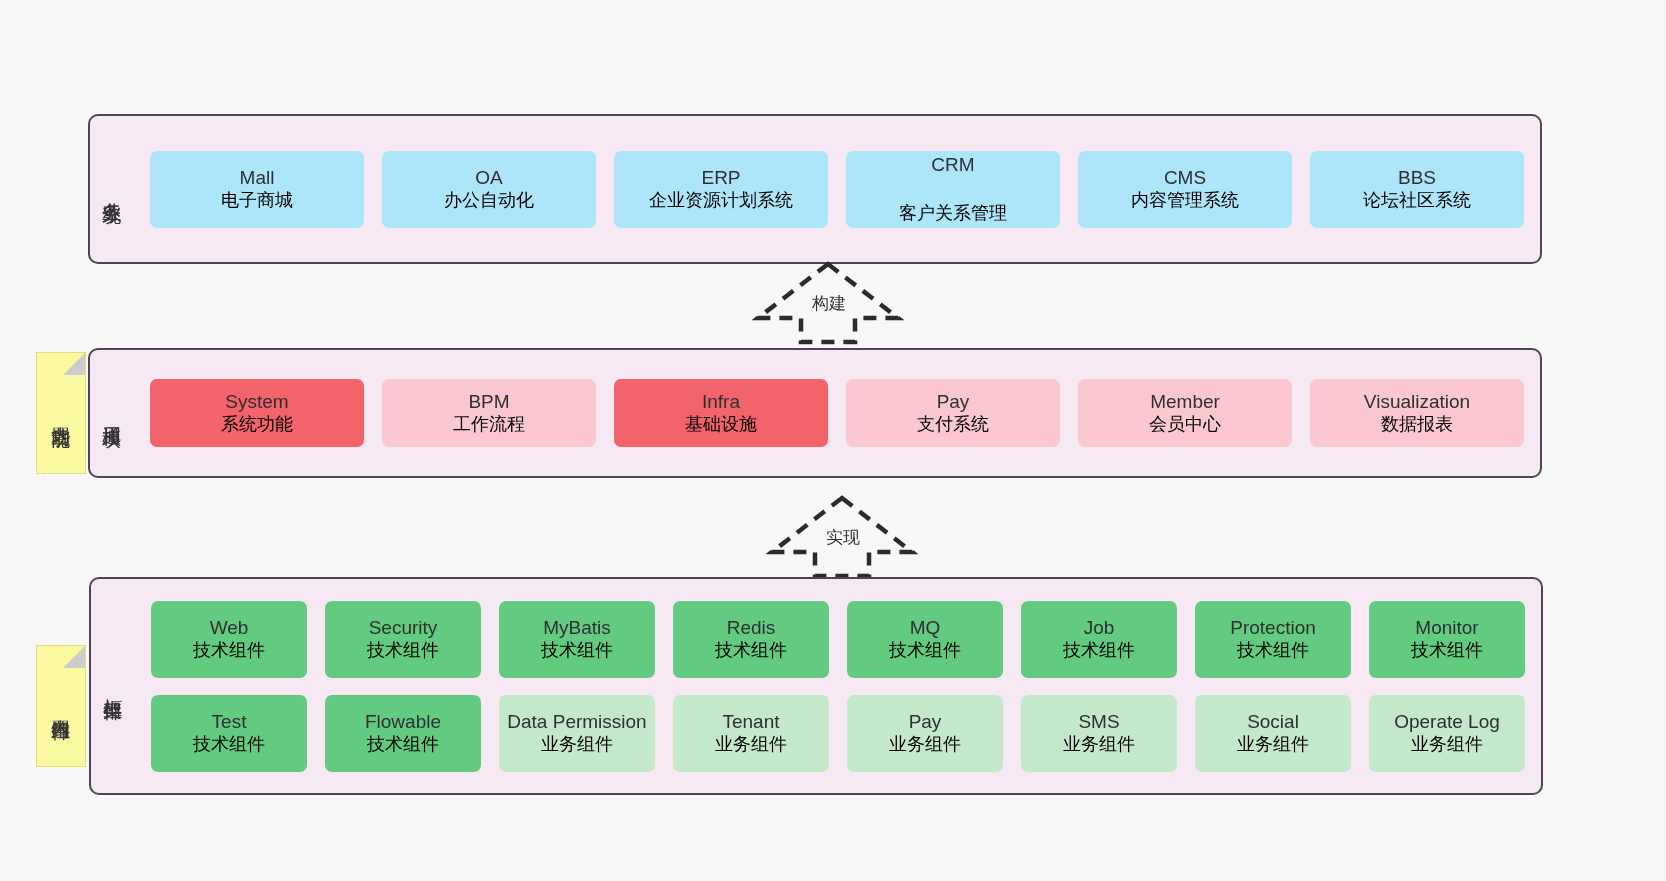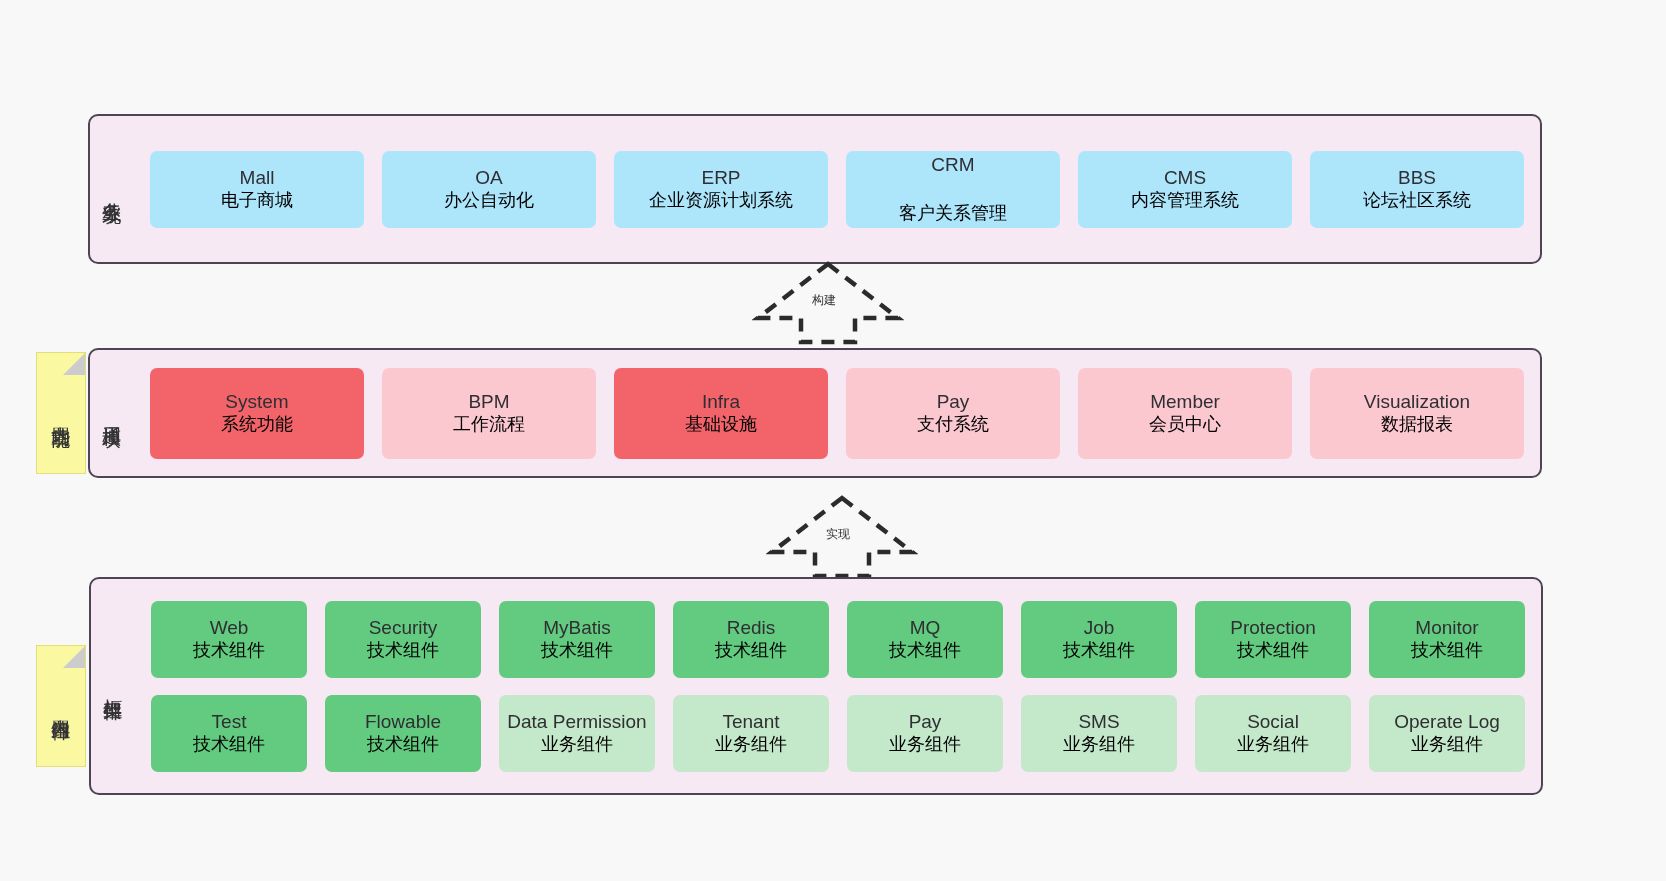--- a/index.html
+++ b/index.html
@@ -82,21 +82,21 @@
   .node .en {
     font-size: 19px;
     color: #2f2f33;
   }
   .node .cn {
     font-size: 18px;
     color: #000000;
   }
 
   .h-business { height: 77px; }
-  .h-module   { height: 91px; }
+  .h-module   { height: 68px; }
   .h-comp     { height: 77px; }
 
   
   .note {
     position: absolute;
     background: #fbf8a2;
     border: 1px solid #e3dd7a;
     box-sizing: border-box;
     display: flex;
     align-items: center;
@@ -122,21 +122,21 @@
     border-color: transparent transparent #cccccc transparent;
   }
 
   
   .arrow {
     position: absolute;
     pointer-events: none;
   }
   .arrow-label {
     position: absolute;
-    font-size: 12px;
+    font-size: 17px;
     color: #333333;
     background: transparent;
     white-space: nowrap;
     user-select: none;
   }
 </style>
 </head>
 <body>
 
 <div id="canvas">

